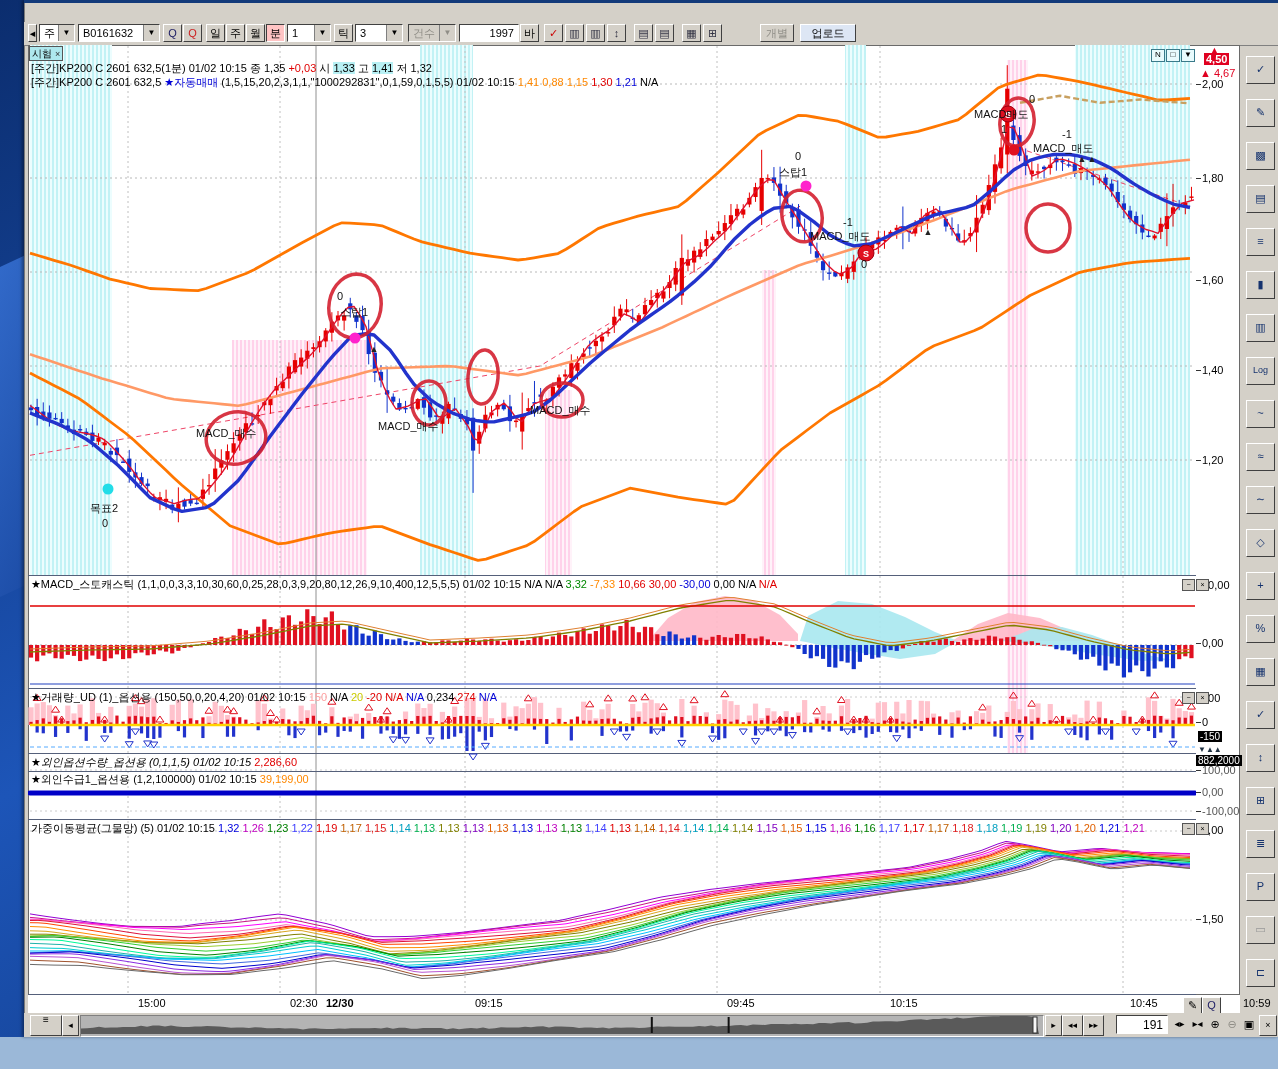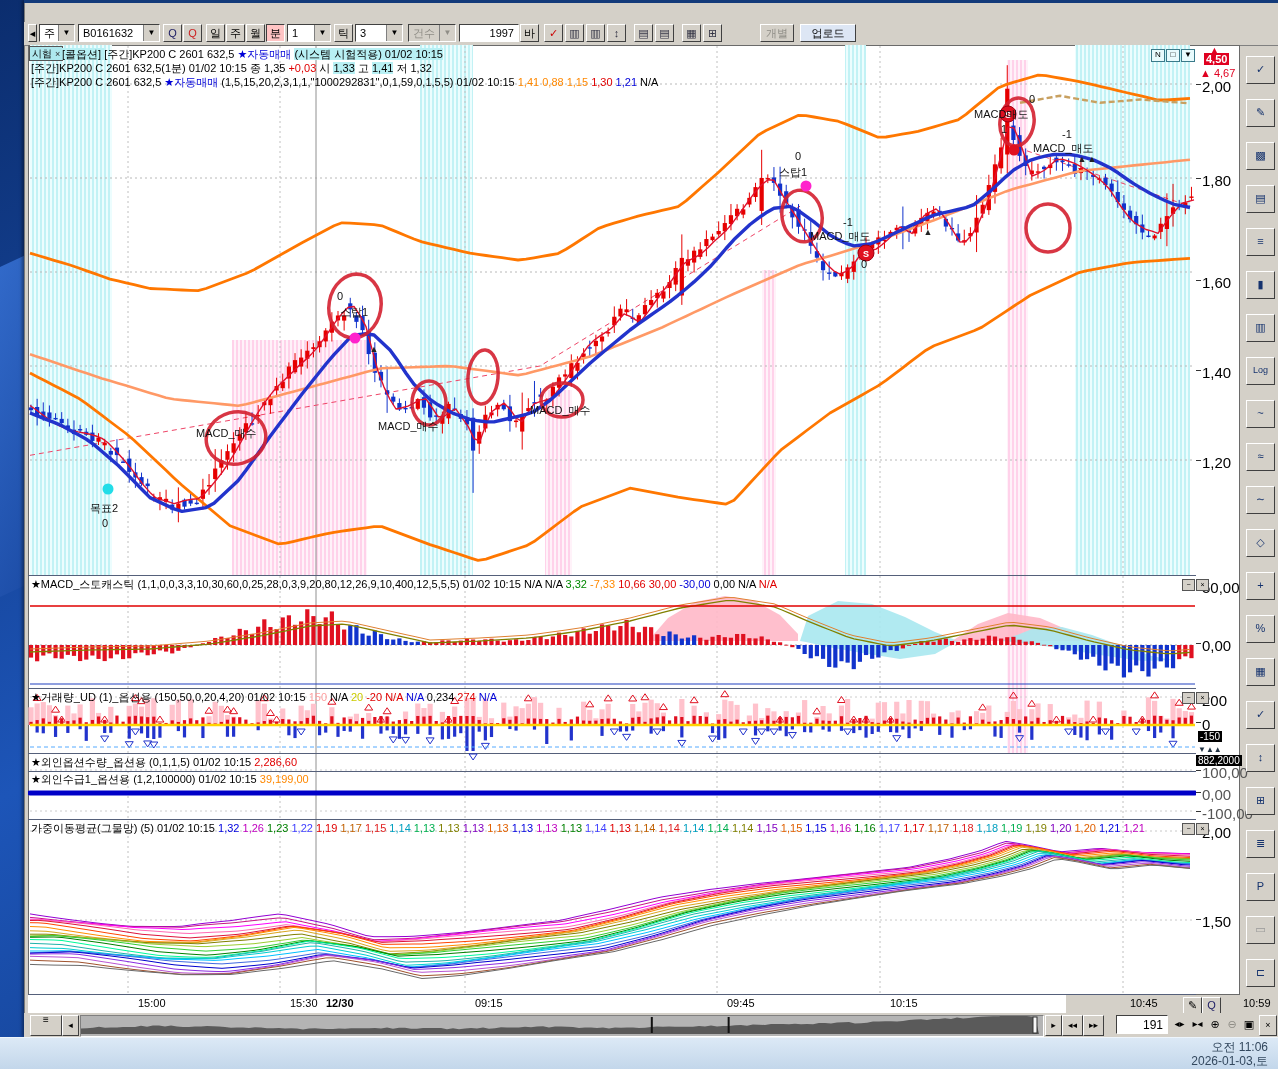--- a/index.html
+++ b/index.html
@@ -24,27 +24,27 @@
   .combo{background:#fff;border:1px solid;border-color:#404040 #fff #fff #404040;line-height:16px;padding-left:4px;white-space:nowrap;}
   .combo .da{float:right;width:15px;height:16px;background:#d4d0c8;border-left:1px solid #808080;text-align:center;font-size:8px;line-height:16px;}
   .dis{color:#8f8d86;}
   .icbtn{width:19px;}
   
   #chartbg{left:28px;top:45px;width:1212px;height:950px;background:#fff;border:1px solid #6a6a6a;box-sizing:border-box;}
   #mainsvg{left:28px;top:45px;}
   .hline{white-space:nowrap;font-size:11px;letter-spacing:0;}
   .hl{background:#b8f0f4;}
   .minmax span{display:inline-block;width:11px;height:10px;border:1px solid #555;background:#d4d0c8;font-size:7px;line-height:9px;text-align:center;margin-left:1px;}
-  .axis-label{position:absolute;left:1202px;font-size:15px;color:#000;}
+  .axis-label{position:absolute;left:1202px;font-size:11px;color:#000;}
   .tickdash{position:absolute;left:1196px;width:5px;height:1px;background:#333;}
   .badge-red{position:absolute;background:#e00020;color:#fff;font-weight:bold;font-size:11px;padding:0 2px;}
   .badge-blk{position:absolute;background:#000;color:#fff;font-size:10px;padding:0 2px;}
   .chartwb span{display:inline-block;width:12px;height:11px;border:1px solid #3a7a8a;background:#e8fbfd;font-size:8px;line-height:10px;text-align:center;margin-left:1px;}
   
-  #timeaxis{left:28px;top:995px;width:1038px;height:18px;background:#fff;}
+  #timeaxis{left:28px;top:995px;width:1212px;height:18px;background:#fff;}
   .tlab{position:absolute;top:2px;font-size:11px;}
   #scrollstrip{left:24px;top:1013px;width:1254px;height:24px;background:#d4d0c8;}
   .sbtn{position:absolute;top:2px;height:19px;background:#d4d0c8;border:1px solid;border-color:#fff #404040 #404040 #fff;text-align:center;font-size:9px;line-height:18px;}
   #navarea{position:absolute;left:56px;top:2px;width:962px;height:20px;background:#b4b4b4;border:1px solid;border-color:#808080 #fff #fff #808080;}
   .numbox{position:absolute;top:2px;height:19px;background:#fff;border:1px solid;border-color:#404040 #fff #fff #404040;text-align:right;font-size:12px;line-height:18px;padding-right:4px;box-sizing:border-box;}
   
   .vtb{position:absolute;width:27px;height:26px;background:#d4d0c8;border:1px solid;border-color:#fff #404040 #404040 #fff;text-align:center;font-size:11px;line-height:24px;color:#16336e;}
   
   #taskbar{left:0;top:1037px;width:1278px;height:32px;background:linear-gradient(#dce9f6,#c2d6ea);border-top:1px solid #eef5fc;}
   #clock{position:absolute;right:10px;top:2px;text-align:right;font-size:12px;color:#33485e;line-height:14px;}
@@ -1277,28 +1277,27 @@
         <path d="M30 956.3L38 956.5L46 956.7L54 956.9L62 957.1L70 957.4L78 957.7L86 959.0L94 960.3L102 961.6L110 962.8L118 964.1L126 965.4L134 966.6L142 967.8L150 968.9L158 970.0L166 971.1L174 972.2L182 972.8L190 973.1L198 973.3L206 973.4L214 973.4L222 973.4L230 973.0L238 971.7L246 970.5L254 969.3L262 968.0L270 966.8L278 965.5L286 963.8L294 962.1L302 960.4L310 958.7L318 957.1L326 955.5L334 956.1L342 957.1L350 958.2L358 959.3L366 960.5L374 961.7L382 963.4L390 965.4L398 967.4L406 969.5L414 971.5L422 972.3L430 971.9L438 971.6L446 971.3L454 971.0L462 970.5L470 969.7L478 968.9L486 968.1L494 967.3L502 966.5L510 965.5L518 964.5L526 963.4L534 962.2L542 961.1L550 959.9L558 958.6L566 957.4L574 956.1L582 954.8L590 953.5L598 952.2L606 950.9L614 948.8L622 946.5L630 944.3L638 942.0L646 939.8L654 937.6L662 935.2L670 932.7L678 930.3L686 927.8L694 925.4L702 923.0L710 920.9L718 919.2L726 917.5L734 915.8L742 914.2L750 912.6L758 911.0L766 909.7L774 908.4L782 907.1L790 905.8L798 904.5L806 903.2L814 902.1L822 901.1L830 900.1L838 899.0L846 898.0L854 896.9L862 895.8L870 894.7L878 893.5L886 892.4L894 891.2L902 890.1L910 889.1L918 888.0L926 887.0L934 886.0L942 884.9L950 883.8L958 882.7L966 881.0L974 879.3L982 877.6L990 875.9L998 874.2L1006 872.0L1014 869.8L1022 867.6L1030 865.1L1038 861.9L1046 858.7L1054 856.3L1062 857.5L1070 858.8L1078 860.3L1086 861.9L1094 863.6L1102 865.3L1110 866.3L1118 865.6L1126 864.9L1134 864.2L1142 863.5L1150 863.3L1158 864.2L1166 865.1L1174 865.9L1182 866.8L1190 867.5" stroke="#ba55d3" fill="none" stroke-width="1"></path>
         <path d="M30 960.1L38 960.5L46 960.8L54 961.1L62 961.4L70 961.7L78 962.0L86 963.0L94 964.1L102 965.3L110 966.4L118 967.5L126 968.5L134 969.5L142 970.4L150 971.3L158 972.1L166 972.9L174 973.7L182 974.3L190 974.3L198 974.4L206 974.2L214 974.1L222 973.9L230 973.7L238 972.5L246 971.2L254 970.0L262 968.8L270 967.6L278 966.5L286 965.1L294 963.6L302 962.1L310 960.6L318 959.3L326 957.9L334 957.9L342 959.1L350 960.4L358 961.8L366 963.1L374 964.5L382 966.0L390 968.1L398 970.2L406 972.3L414 974.3L422 975.8L430 975.4L438 975.0L446 974.6L454 974.1L462 973.5L470 972.6L478 971.6L486 970.6L494 969.5L502 968.5L510 967.4L518 966.1L526 964.8L534 963.5L542 962.1L550 960.8L558 959.5L566 958.1L574 956.8L582 955.4L590 954.1L598 952.8L606 951.6L614 949.8L622 947.6L630 945.5L638 943.3L646 941.2L654 939.1L662 937.0L670 934.6L678 932.3L686 930.0L694 927.7L702 925.4L710 923.2L718 921.6L726 919.9L734 918.3L742 916.7L750 915.1L758 913.5L766 912.0L774 910.7L782 909.3L790 908.0L798 906.6L806 905.2L814 903.9L822 902.7L830 901.6L838 900.4L846 899.2L854 898.0L862 896.8L870 895.6L878 894.4L886 893.1L894 891.9L902 890.7L910 889.6L918 888.5L926 887.5L934 886.4L942 885.4L950 884.3L958 883.3L966 881.8L974 880.1L982 878.5L990 876.9L998 875.3L1006 873.3L1014 871.2L1022 869.1L1030 867.0L1038 863.9L1046 860.7L1054 857.6L1062 858.4L1070 859.7L1078 861.1L1086 862.8L1094 864.5L1102 866.2L1110 867.9L1118 867.2L1126 866.5L1134 865.8L1142 865.0L1150 864.3L1158 865.1L1166 865.9L1174 866.7L1182 867.5L1190 868.3" stroke="#a0522d" fill="none" stroke-width="1"></path>
         <path d="M30 964.4L38 964.7L46 964.9L54 965.1L62 965.2L70 965.3L78 965.4L86 965.8L94 966.7L102 967.6L110 968.5L118 969.2L126 970.0L134 970.7L142 971.4L150 972.1L158 972.7L166 973.4L174 974.0L182 974.7L190 974.7L198 974.7L206 974.7L214 974.6L222 974.5L230 974.5L238 973.7L246 972.7L254 971.7L262 970.7L270 969.8L278 968.9L286 967.8L294 966.6L302 965.3L310 964.1L318 962.8L326 961.6L334 960.9L342 962.3L350 963.6L358 965.0L366 966.3L374 967.7L382 968.9L390 970.9L398 972.8L406 974.7L414 976.6L422 978.5L430 978.0L438 977.4L446 976.7L454 976.0L462 975.3L470 974.2L478 973.0L486 971.8L494 970.6L502 969.4L510 968.2L518 966.8L526 965.5L534 964.1L542 962.8L550 961.4L558 960.1L566 958.9L574 957.6L582 956.4L590 955.2L598 954.0L606 952.9L614 951.6L622 949.6L630 947.5L638 945.6L646 943.6L654 941.6L662 939.7L670 937.4L678 935.2L686 932.9L694 930.6L702 928.4L710 926.1L718 924.2L726 922.6L734 920.9L742 919.2L750 917.4L758 915.7L766 914.1L774 912.6L782 911.1L790 909.6L798 908.0L806 906.5L814 905.0L822 903.7L830 902.5L838 901.2L846 899.9L854 898.6L862 897.4L870 896.1L878 894.8L886 893.6L894 892.3L902 891.2L910 890.1L918 889.1L926 888.1L934 887.1L942 886.1L950 885.2L958 884.2L966 883.0L974 881.4L982 879.9L990 878.4L998 876.9L1006 875.1L1014 873.1L1022 871.0L1030 869.0L1038 866.3L1046 863.2L1054 860.1L1062 859.4L1070 860.7L1078 862.0L1086 863.7L1094 865.4L1102 867.0L1110 868.6L1118 868.6L1126 867.8L1134 867.0L1142 866.1L1150 865.3L1158 865.5L1166 866.2L1174 867.0L1182 867.7L1190 868.4" stroke="#696969" fill="none" stroke-width="1"></path>
       </g>
     </svg>
 
 <div class="abs" style="left:29px;top:46px;background:#aee8ee;border:1px solid #555;padding:0 2px;height:13px;line-height:12px;">
   <span style="font-size:10px;">시험</span>
   <span style="font-size:9px;color:#333;">×</span>
 </div>
-<div id="h1" class="abs hline" style="left:62px;top:47px;"><span class="hl" style="color: rgb(0, 0, 0);">[콜옵션] </span><span style="color: rgb(0, 0, 0);">[주간]KP200 C 2601 632,5 </span><span style="color: rgb(0, 0, 216);">★자동매매 </span><span class="hl" style="color: rgb(0, 0, 0);">(시스템 시험적용) </span><span class="hl" style="color: rgb(0, 0, 0);">01/02 10:15</span></div>
 <div id="h2" class="abs hline" style="left:31px;top:61px;"><span style="color: rgb(0, 0, 0);">[주간]KP200 C 2601 632,5(1분) 01/02 10:15  종 1,35 </span><span style="color: rgb(224, 0, 0);">+0,03</span><span style="color: rgb(0, 0, 0);">  시 </span><span class="hl" style="color: rgb(0, 0, 0);">1,33</span><span style="color: rgb(0, 0, 0);"> 고 </span><span class="hl" style="color: rgb(0, 0, 0);">1,41</span><span style="color: rgb(0, 0, 0);"> 저 1,32</span></div>
 <div id="h3" class="abs hline" style="left:31px;top:75px;"><span style="color: rgb(0, 0, 0);">[주간]KP200 C 2601 632,5 </span><span style="color: rgb(0, 0, 216);">★자동매매 </span><span style="color: rgb(0, 0, 0);">(1,5,15,20,2,3,1,1,"1000292831",0,1,59,0,1,5,5) 01/02 10:15 </span><span style="color: rgb(255, 136, 0);">1,41 </span><span style="color: rgb(255, 136, 0);">0,88 </span><span style="color: rgb(255, 136, 0);">1,15 </span><span style="color: rgb(224, 0, 0);">1,30 </span><span style="color: rgb(0, 0, 216);">1,21 </span><span style="color: rgb(0, 0, 0);">N/A</span></div>
 <div id="cwb" class="abs chartwb" style="left:1150px;top:47px;"><span>N</span><span>□</span><span>▼</span></div>
 
 <div id="hmacd" class="abs hline" style="left:31px;top:577px;"><span style="color: rgb(0, 0, 0);">★MACD_스토캐스틱 (1,1,0,0,3,3,10,30,60,0,25,28,0,3,9,20,80,12,26,9,10,400,12,5,5,5) 01/02 10:15 </span><span style="color: rgb(0, 0, 0);">N/A N/A </span><span style="color: rgb(0, 136, 0);">3,32 </span><span style="color: rgb(255, 136, 0);">-7,33 </span><span style="color: rgb(224, 0, 0);">10,66 </span><span style="color: rgb(224, 0, 0);">30,00 </span><span style="color: rgb(0, 0, 216);">-30,00 </span><span style="color: rgb(0, 0, 0);">0,00 </span><span style="color: rgb(0, 0, 0);">N/A </span><span style="color: rgb(224, 0, 0);">N/A</span></div>
 <div id="hvol" class="abs hline" style="left:31px;top:690px;"><span style="color: rgb(0, 0, 0);">★거래량_UD (1)_옵션용 (150,50,0,20,4,20) 01/02 10:15 </span><span style="color: rgb(255, 159, 159);">150 </span><span style="color: rgb(0, 0, 0);">N/A </span><span style="color: rgb(204, 204, 0);">20 </span><span style="color: rgb(224, 0, 0);">-20 </span><span style="color: rgb(224, 0, 0);">N/A </span><span style="color: rgb(0, 0, 216);">N/A </span><span style="color: rgb(0, 0, 0);">0,234 </span><span style="color: rgb(224, 0, 0);">274 </span><span style="color: rgb(0, 0, 216);">N/A</span></div>
-<div id="hf1" class="abs hline" style="left:31px;top:755px;"><span style="color: rgb(0, 0, 0);">★외인옵션수량_옵션용 (0,1,1,5) 01/02 10:15 </span><span style="color: rgb(224, 0, 0);">2,286,60</span></div>
+<div id="hf1" class="abs hline" style="left:31px;top:755px;"><span style="color: rgb(0, 0, 0); font-style: italic;">★외인옵션수량_옵션용 (0,1,1,5) 01/02 10:15 </span><span style="color: rgb(224, 0, 0);">2,286,60</span></div>
 <div id="hf2" class="abs hline" style="left:31px;top:772px;"><span style="color: rgb(0, 0, 0);">★외인수급1_옵션용 (1,2,100000) 01/02 10:15 </span><span style="color: rgb(255, 136, 0);">39,199,00</span></div>
 <div id="hnet" class="abs hline" style="left:31px;top:821px;width:1150px;overflow:hidden;white-space:nowrap;"><span>가중이동평균(그물망) (5) 01/02 10:15 </span><span style="color: rgb(0, 0, 224);">1,32 </span><span style="color: rgb(192, 0, 192);">1,26 </span><span style="color: rgb(0, 128, 0);">1,23 </span><span style="color: rgb(64, 64, 255);">1,22 </span><span style="color: rgb(224, 0, 0);">1,19 </span><span style="color: rgb(192, 96, 0);">1,17 </span><span style="color: rgb(224, 32, 32);">1,15 </span><span style="color: rgb(0, 160, 192);">1,14 </span><span style="color: rgb(0, 176, 80);">1,13 </span><span style="color: rgb(128, 128, 0);">1,13 </span><span style="color: rgb(128, 0, 192);">1,13 </span><span style="color: rgb(224, 96, 0);">1,13 </span><span style="color: rgb(0, 0, 224);">1,13 </span><span style="color: rgb(192, 0, 192);">1,13 </span><span style="color: rgb(0, 128, 0);">1,13 </span><span style="color: rgb(64, 64, 255);">1,14 </span><span style="color: rgb(224, 0, 0);">1,13 </span><span style="color: rgb(192, 96, 0);">1,14 </span><span style="color: rgb(224, 32, 32);">1,14 </span><span style="color: rgb(0, 160, 192);">1,14 </span><span style="color: rgb(0, 176, 80);">1,14 </span><span style="color: rgb(128, 128, 0);">1,14 </span><span style="color: rgb(128, 0, 192);">1,15 </span><span style="color: rgb(224, 96, 0);">1,15 </span><span style="color: rgb(0, 0, 224);">1,15 </span><span style="color: rgb(192, 0, 192);">1,16 </span><span style="color: rgb(0, 128, 0);">1,16 </span><span style="color: rgb(64, 64, 255);">1,17 </span><span style="color: rgb(224, 0, 0);">1,17 </span><span style="color: rgb(192, 96, 0);">1,17 </span><span style="color: rgb(224, 32, 32);">1,18 </span><span style="color: rgb(0, 160, 192);">1,18 </span><span style="color: rgb(0, 176, 80);">1,19 </span><span style="color: rgb(128, 128, 0);">1,19 </span><span style="color: rgb(128, 0, 192);">1,20 </span><span style="color: rgb(224, 96, 0);">1,20 </span><span style="color: rgb(0, 0, 224);">1,21 </span><span style="color: rgb(192, 0, 192);">1,21 </span></div>
 
 <div id="axiscol">
       <div class="axis-label" style="top:78px;">2,00</div>
       <div class="tickdash" style="top:84px;"></div>
       <div class="axis-label" style="top:172px;">1,80</div>
       <div class="tickdash" style="top:178px;"></div>
       <div class="axis-label" style="top:274px;">1,60</div>
       <div class="tickdash" style="top:280px;"></div>
@@ -1330,21 +1329,21 @@
       <div class="tickdash" style="top:830px;"></div>
       <div class="axis-label" style="top:913px;">1,50</div>
       <div class="tickdash" style="top:919px;"></div>
       <div class="abs minmax" style="left:1181px;top:577px;"><span>−</span><span>×</span></div>
       <div class="abs minmax" style="left:1181px;top:690px;"><span>−</span><span>×</span></div>
       <div class="abs minmax" style="left:1181px;top:821px;"><span>−</span><span>×</span></div>
     </div>
 
 <div id="timeaxis" class="abs">
       <div class="tlab" style="left: 110px;">15:00</div>
-      <div class="tlab" style="left: 262px;">15:30</div>
+      <div class="tlab" style="left: 262px;">02:30</div>
       <div class="tlab" style="left: 298px; font-weight: bold;">12/30</div>
       <div class="tlab" style="left: 447px;">09:15</div>
       <div class="tlab" style="left: 699px;">09:45</div>
       <div class="tlab" style="left: 862px;">10:15</div>
       <div class="tlab" style="left: 1102px;">10:45</div>
       <div class="tlab" style="left: 1215px;">10:59</div>
     </div>
 <div class="abs btn3" style="left:1183px;top:997px;width:17px;height:15px;line-height:14px;">✎</div>
 <div class="abs btn3" style="left:1202px;top:997px;width:17px;height:15px;line-height:14px;color:#226;">Q</div>
 
@@ -1387,20 +1386,14 @@
       <div class="vtb" style="left: 1246px; top: 658px;">▦</div>
       <div class="vtb" style="left: 1246px; top: 701px;">✓</div>
       <div class="vtb" style="left: 1246px; top: 744px;">↕</div>
       <div class="vtb" style="left: 1246px; top: 787px;">⊞</div>
       <div class="vtb" style="left: 1246px; top: 830px;">≣</div>
       <div class="vtb" style="left: 1246px; top: 873px;">P</div>
       <div class="vtb" style="left: 1246px; top: 916px; color: rgb(153, 153, 153);">▭</div>
       <div class="vtb" style="left: 1246px; top: 959px;">⊏</div>
     </div>
 
-<div id="taskbar" class="abs">
-  <div id="clock">
-    <div>오전 11:06</div>
-    <div>2026-01-03,토</div>
-  </div>
-</div>
 
 </div>
 
 </body></html>

